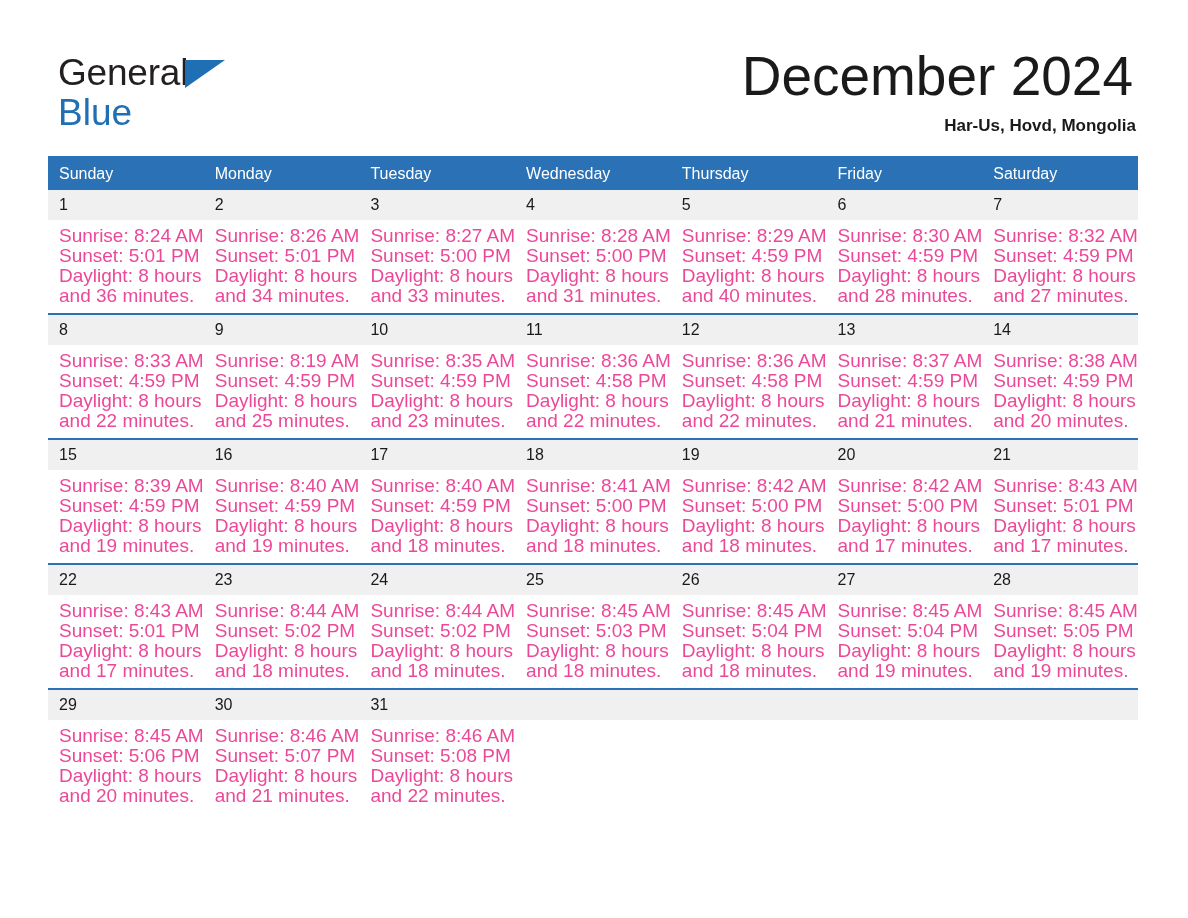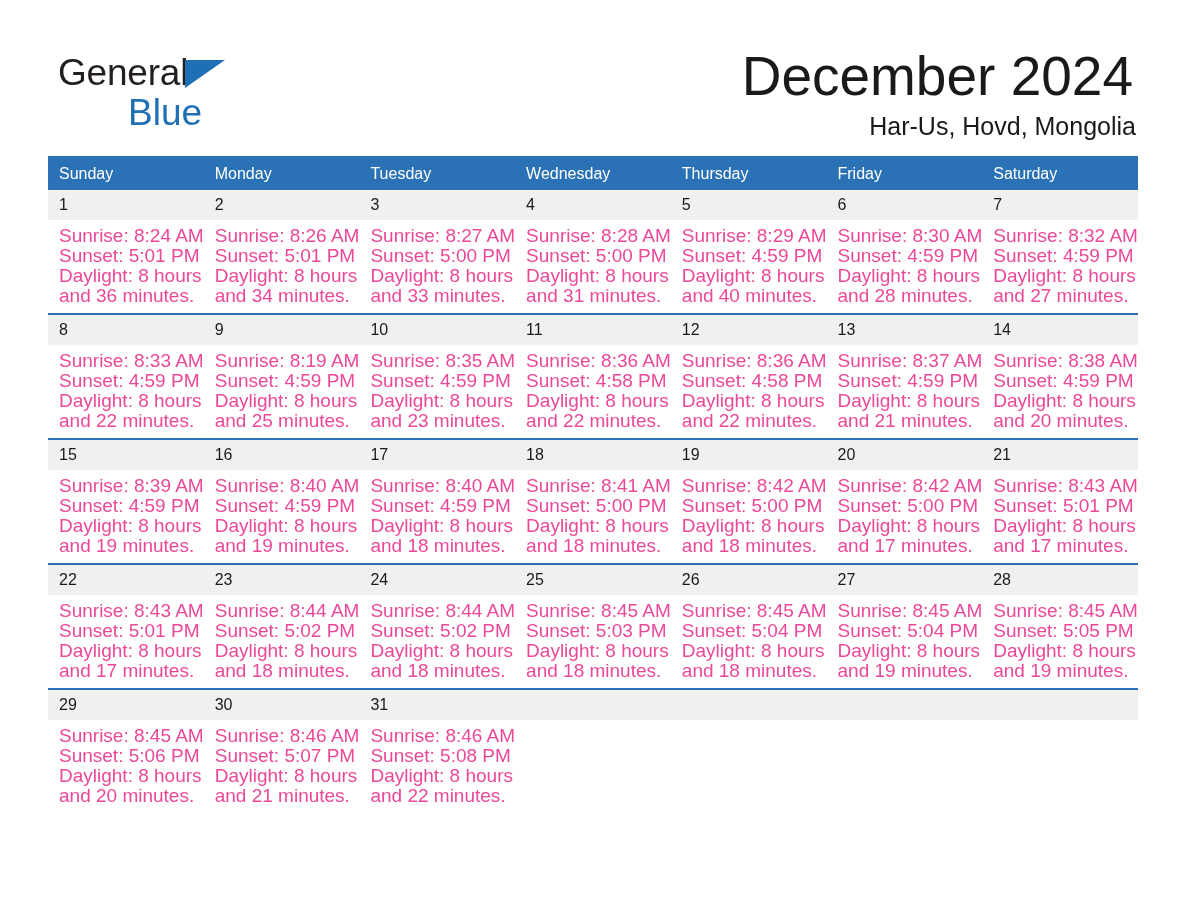--- a/index.html
+++ b/index.html
@@ -53,44 +53,43 @@
     margin-left: -3px;
     width: 0;
     height: 0;
     border-left: 40px solid #1f6fb4;
     border-bottom: 28px solid transparent;
     position: relative;
     top: 3px;
   }
   .brand-row2 {
     margin-top: -2px;
-    margin-left: 70px;
     font-size: 37px;
     line-height: 42px;
     color: #1f6fb4;
   }
   .title-block {
     position: absolute;
     right: 52px;
     top: 48px;
     text-align: right;
   }
   .cal-title {
     font-size: 55px;
     line-height: 50px;
     color: #1a1a1a;
     font-weight: normal;
     margin: 3px;
   }
   .cal-subtitle {
-    font-size: 25px;
+    font-size: 17px;
     line-height: 34px;
     color: #1a1a1a;
     margin: 8px 0 8px 0;
-    font-weight: normal;
+    font-weight: bold;
   }
 
   
   .calendar {
     position: absolute;
     left: 48px;
     top: 156px;
     width: 1090px;
     border-collapse: collapse;
     table-layout: fixed;

